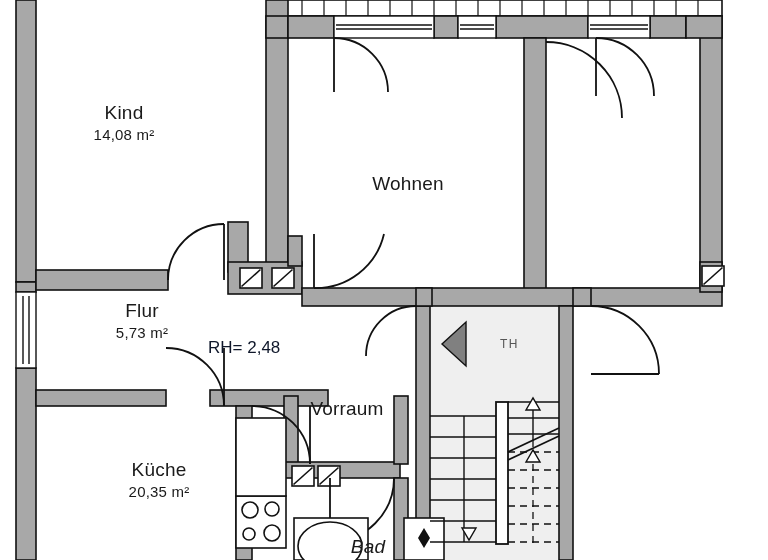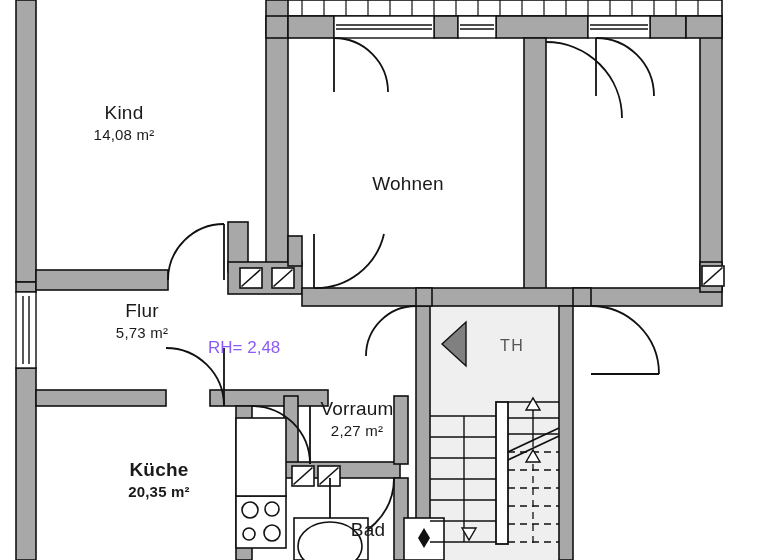--- a/index.html
+++ b/index.html
@@ -6,22 +6,22 @@
   html,body{margin:0;padding:0;background:#ffffff;}
   body{width:768px;height:560px;overflow:hidden;
        font-family:"Liberation Sans","DejaVu Sans",sans-serif;}
   #plan-wrap{position:relative;width:768px;height:560px;background:#fff;}
   svg#floorplan{display:block;width:768px;height:560px;}
   .room-label{position:absolute;text-align:center;color:#1a1a1a;
               font-family:"Liberation Sans","DejaVu Sans",sans-serif;
               white-space:nowrap;pointer-events:none;}
   .room-name{font-size:19px;line-height:23px;letter-spacing:.2px;}
   .room-area{font-size:15px;line-height:22px;letter-spacing:.2px;}
-  .note-label{position:absolute;font-size:17px;color:#8b5cf6;white-space:nowrap;}
-  .th-label{position:absolute;font-size:16px;color:#555;letter-spacing:1.5px;}
+  .note-label{position:absolute;font-size:17px;color:#0f172a;white-space:nowrap;}
+  .th-label{position:absolute;font-size:12px;color:#555;letter-spacing:1.5px;}
 </style>
 </head>
 <body>
 
 <div id="plan-wrap">
 
   <svg id="floorplan" viewBox="0 0 768 560">
     <defs>
       <g id="shaft-sym">
         <rect x="0" y="0" width="22" height="20" fill="#fff" stroke="#111" stroke-width="1.6"></rect>
@@ -271,31 +271,30 @@
   <div class="room-label" style="left:338px; top:132px; width:140px;margin-top:40px;">
     <div class="room-name">Wohnen</div>
   </div>
 
 
   <div class="room-label" style="left:82px;  top:299px; width:120px;">
     <div class="room-name">Flur</div>
     <div class="room-area">5,73 m²</div>
   </div>
 
-  <div class="room-label" style="left:297px; top:397px; width:120px;text-align:center;">
+  <div class="room-label" style="left:287px; top:397px; width:120px;text-align:center;">
     <div class="room-name">Vorraum</div>
-    <div class="room-area">2,27 m²</div>
-  </div>
-
-  <div class="room-label" style="left:99px;  top:458px; width:120px;font-weight:bold;">
+  </div>
+
+  <div class="room-label" style="left:99px;  top:458px; width:120px;">
     <div class="room-name">Küche</div>
     <div class="room-area">20,35 m²</div>
   </div>
 
-  <div class="room-label" style="left:328px; top:518px; width:80px;">
+  <div class="room-label" style="left:328px; top:535px; width:80px;font-style:italic;">
     <div class="room-name">Bad</div>
   </div>
 
   <div class="note-label" style="left:208px; top:338px;">RH= 2,48</div>
 
   <div class="th-label" style="left:500px; top:337px;">TH</div>
 
 </div>
 
 </body></html>

